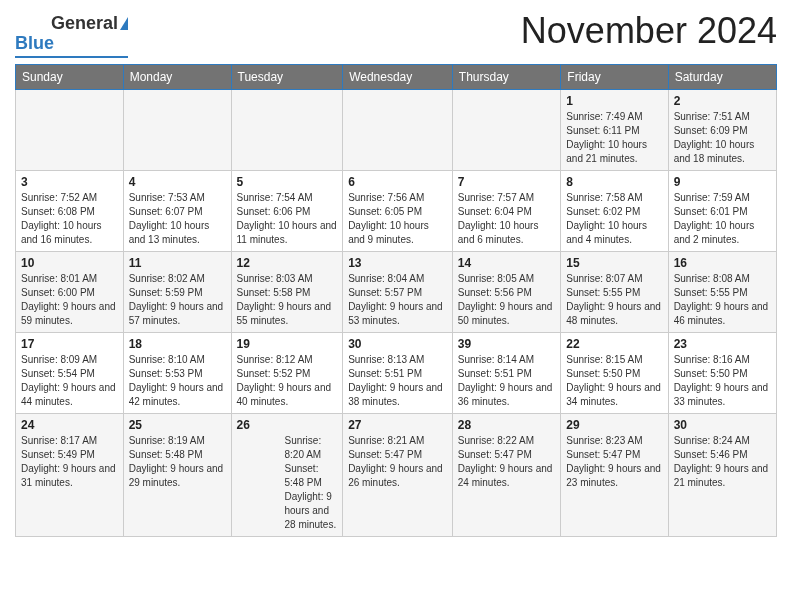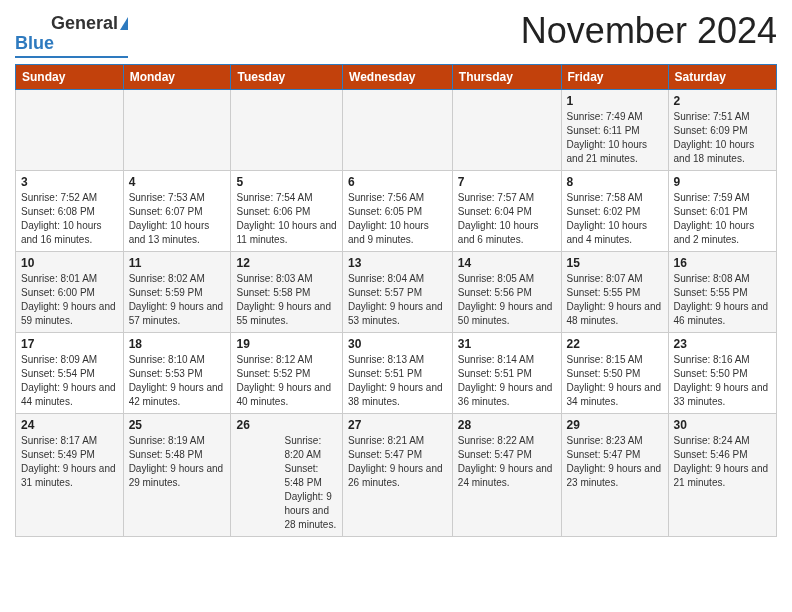--- a/index.html
+++ b/index.html
@@ -55,26 +55,26 @@
       font-size: 16px;
       color: #444;
       font-weight: normal;
     }
     table {
       width: 100%;
       border-collapse: collapse;
       font-size: 11px;
     }
     thead tr th {
-      background: #c2410c;
+      background: #737373;
       color: #fff;
       padding: 5px 6px;
       text-align: left;
       font-size: 12px;
-      font-weight: bold;
+      font-weight: normal;
       border: 1px solid #2e7abf;
     }
     tbody tr td {
       border: 1px solid #ccc;
       vertical-align: top;
       padding: 4px 5px;
       width: 113px;
       min-height: 70px;
       background: #fff;
     }
@@ -258,21 +258,21 @@
 Sunset: 5:52 PM
 Daylight: 9 hours and 40 minutes.</div>
         </td>
         <td>
           <span class="day-number">30</span>
           <div class="day-info" style="white-space: pre-line;">Sunrise: 8:13 AM
 Sunset: 5:51 PM
 Daylight: 9 hours and 38 minutes.</div>
         </td>
         <td>
-          <span class="day-number">31</span>
+          <span class="day-number">39</span>
           <div class="day-info" style="white-space: pre-line;">Sunrise: 8:14 AM
 Sunset: 5:51 PM
 Daylight: 9 hours and 36 minutes.</div>
         </td>
         <td>
           <span class="day-number">22</span>
           <div class="day-info" style="white-space: pre-line;">Sunrise: 8:15 AM
 Sunset: 5:50 PM
 Daylight: 9 hours and 34 minutes.</div>
         </td>

